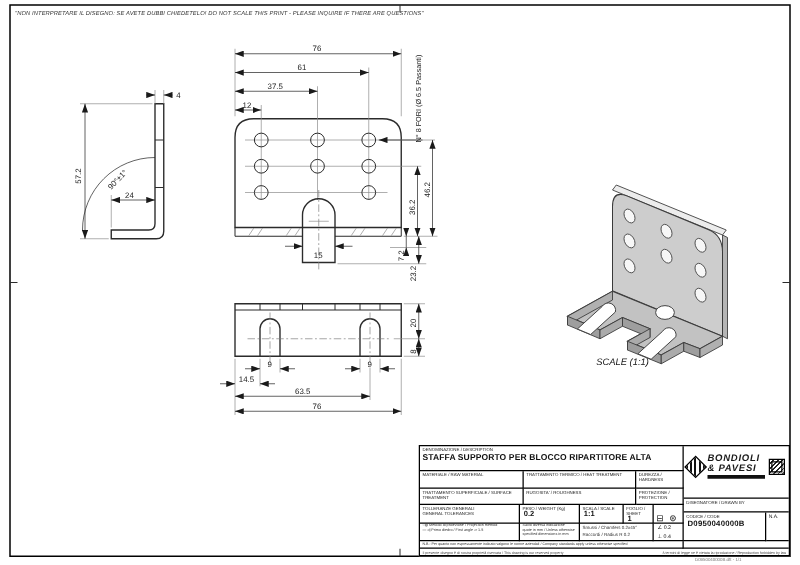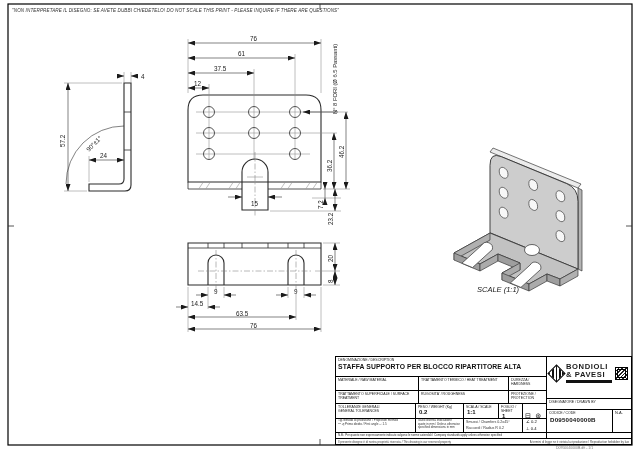--- a/index.html
+++ b/index.html
@@ -21,21 +21,21 @@
   .cell{position:absolute;box-sizing:border-box;overflow:hidden;}
   .br{border-right:1px solid #000;}
   .bb{border-bottom:1px solid #000;}
   .lbl{display:block;font-size:3.5px;line-height:4.2px;padding:1px 0 0 2px;color:#222;}
   .tbtitle{display:block;font-size:6.8px;font-weight:bold;padding:1px 2px 0 2px;
            letter-spacing:.1px;white-space:nowrap;}
   .val{display:block;font-size:6px;font-weight:bold;padding:0 0 0 3px;}
   .micro{display:block;font-size:3px;line-height:3.6px;padding:0 0 0 2px;color:#333;white-space:nowrap;}
   .symrow{display:block;font-size:4.2px;line-height:6.5px;padding:0 0 0 3px;}
   .codeval{display:block;font-size:6.2px;font-weight:bold;letter-spacing:.2px;padding:1px 0 0 3px;white-space:nowrap;}
-  .logo{display:flex;align-items:center;gap:3px;padding:6px 2px 0 3px;}
+  .logo{display:flex;align-items:center;gap:3px;padding:6px 2px 0 3px;font-style:italic;}
   .diamond{width:11px;height:11px;flex:0 0 auto;transform:rotate(45deg);
            background:repeating-linear-gradient(45deg,#111 0 1.6px,#fff 1.6px 3.4px);
            border:1px solid #000;}
   .brandcol{display:flex;flex-direction:column;line-height:8px;}
   .brand{font-size:7.6px;font-weight:bold;letter-spacing:.6px;color:#1a1a1a;white-space:nowrap;}
   .banner{height:3px;background:#111;width:46px;margin-top:1px;}
   .logobox{width:11px;height:11px;border:1px solid #000;flex:0 0 auto;
            background:repeating-linear-gradient(135deg,#fff 0 1.5px,#222 1.5px 2.6px);
            outline:1px solid #000;outline-offset:-3px;}
   .footer{position:absolute;left:0;top:82px;width:295px;height:6px;

